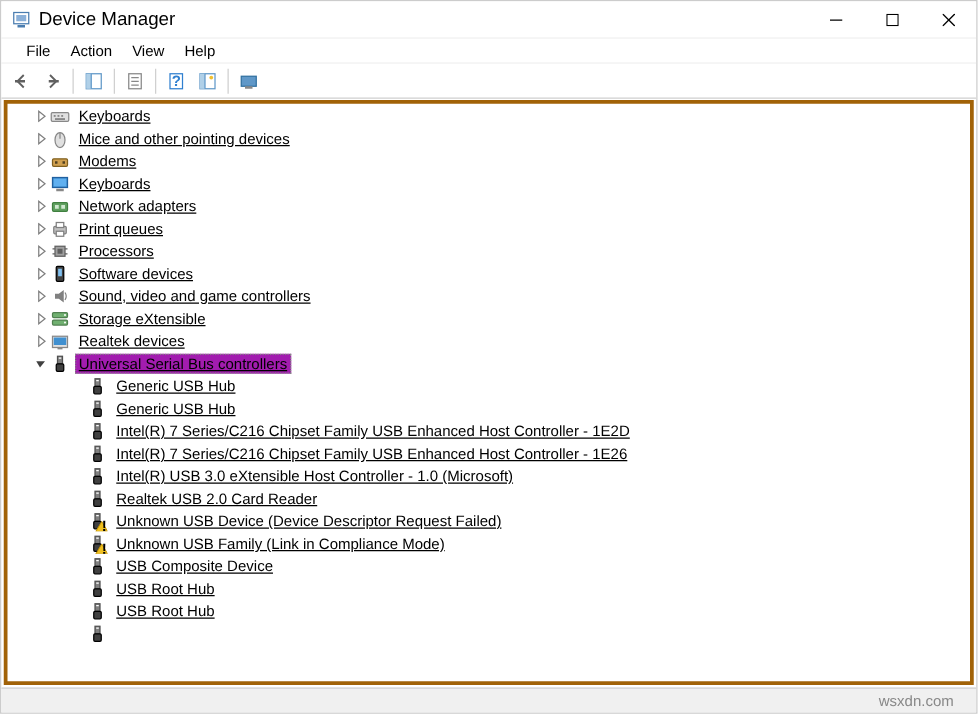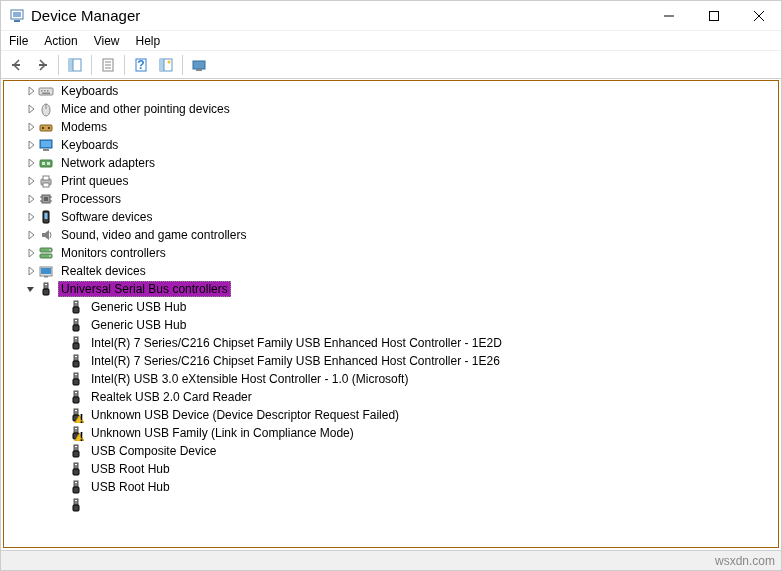--- a/index.html
+++ b/index.html
@@ -6,43 +6,43 @@
     body { background: #fff; width: 782px; height: 571px; overflow: hidden; border: 1px solid #ccc; position: relative; }
     
     
     .titlebar { display: flex; align-items: center; height: 30px; background: #fff; border-bottom: 1px solid #eee; }
     .titlebar-icon { width: 16px; height: 16px; margin: 0 6px 0 8px; }
     .titlebar-title { flex: 1; font-size: 15px; color: #000; }
     .titlebar-controls { display: flex; }
     .titlebar-btn { width: 45px; height: 29px; display: flex; align-items: center; justify-content: center; color: #000; cursor: default; }
     
     
-    .menubar { display: flex; height: 20px; align-items: center; padding: 0 0; background: #fff; border-bottom: 1px solid #eee; }
+    .menubar { display: flex; height: 20px; align-items: center; padding: 0 12px; background: #fff; border-bottom: 1px solid #eee; }
     .menu-item { padding: 2px 8px; cursor: default; }
     
     
     .toolbar { display: flex; height: 28px; align-items: center; padding: 2px 4px; background: #fff; border-bottom: 1px solid #d0d0d0; gap: 1px; }
     .tool-btn { width: 24px; height: 24px; display: flex; align-items: center; justify-content: center; border: 1px solid transparent; cursor: default; }
     .tool-sep { width: 1px; height: 20px; background: #d0d0d0; margin: 0 3px; }
     
     
-    .content { position: absolute; top: 79px; left: 2px; right: 2px; bottom: 22px; border: 1px solid #a16207; background: #fff; overflow-y: scroll; overflow-x: hidden; padding: 1px 0; }
+    .content { position: absolute; top: 79px; left: 2px; right: 2px; bottom: 22px; border: 3px solid #a16207; background: #fff; overflow-y: scroll; overflow-x: hidden; padding: 1px 0; text-decoration: underline; }
     
     .tree-row { display: flex; align-items: center; height: 18px; white-space: nowrap; padding-left: 4px; cursor: default; }
     .expander { width: 14px; height: 14px; display: inline-flex; align-items: center; justify-content: center; color: #646464; font-size: 10px; flex-shrink: 0; }
     .expander.blank { visibility: hidden; }
     .node-icon { width: 16px; height: 16px; display: inline-flex; align-items: center; justify-content: center; margin-right: 4px; flex-shrink: 0; }
     .node-label { padding: 1px 3px; }
     .selected .node-label { background: #a21caf; border: 1px dotted #888; padding: 0 2px; }
     
     .indent-1 { padding-left: 20px; }
     .indent-2 { padding-left: 50px; }
     
     
-    .status { position: absolute; bottom: 0; left: 0; right: 0; height: 20px; background: #f0f0f0; border-top: 1px solid #d0d0d0; display: flex; justify-content: flex-end; align-items: center; padding-right: 6px; font-size: 10px; color: #888; }
+    .status { position: absolute; bottom: 0; left: 0; right: 0; height: 20px; background: #f0f0f0; border-top: 1px solid #d0d0d0; display: flex; justify-content: flex-end; align-items: center; padding-right: 18px; font-size: 10px; color: #888; }
     
     
     .content::-webkit-scrollbar { width: 17px; background: #f0f0f0; }
     .content::-webkit-scrollbar-thumb { background: #c0c0c0; border: 1px solid #a0a0a0; }
     .content::-webkit-scrollbar-button { height: 17px; background: #f0f0f0; border: 1px solid #c0c0c0; }
     
     
     svg { display: block; }
   </style>
 </head>
@@ -261,21 +261,21 @@
         <span class="expander">
           <svg width="10" height="10">
             <path d="M3 1 L8 5 L3 9 Z" fill="none" stroke="#808080"></path>
           </svg>
         </span>
         <span class="node-icon">
           <svg width="16" height="16" viewBox="0 0 16 16">
             <use href="#ico-storage"></use>
           </svg>
         </span>
-        <span class="node-label">Monitors controllers</span>
+        <span class="node-label">Storage eXtensible</span>
       </div>
       <div class="tree-row indent-1">
         <span class="expander">
           <svg width="10" height="10">
             <path d="M3 1 L8 5 L3 9 Z" fill="none" stroke="#808080"></path>
           </svg>
         </span>
         <span class="node-icon">
           <svg width="16" height="16" viewBox="0 0 16 16">
             <use href="#ico-system"></use>

